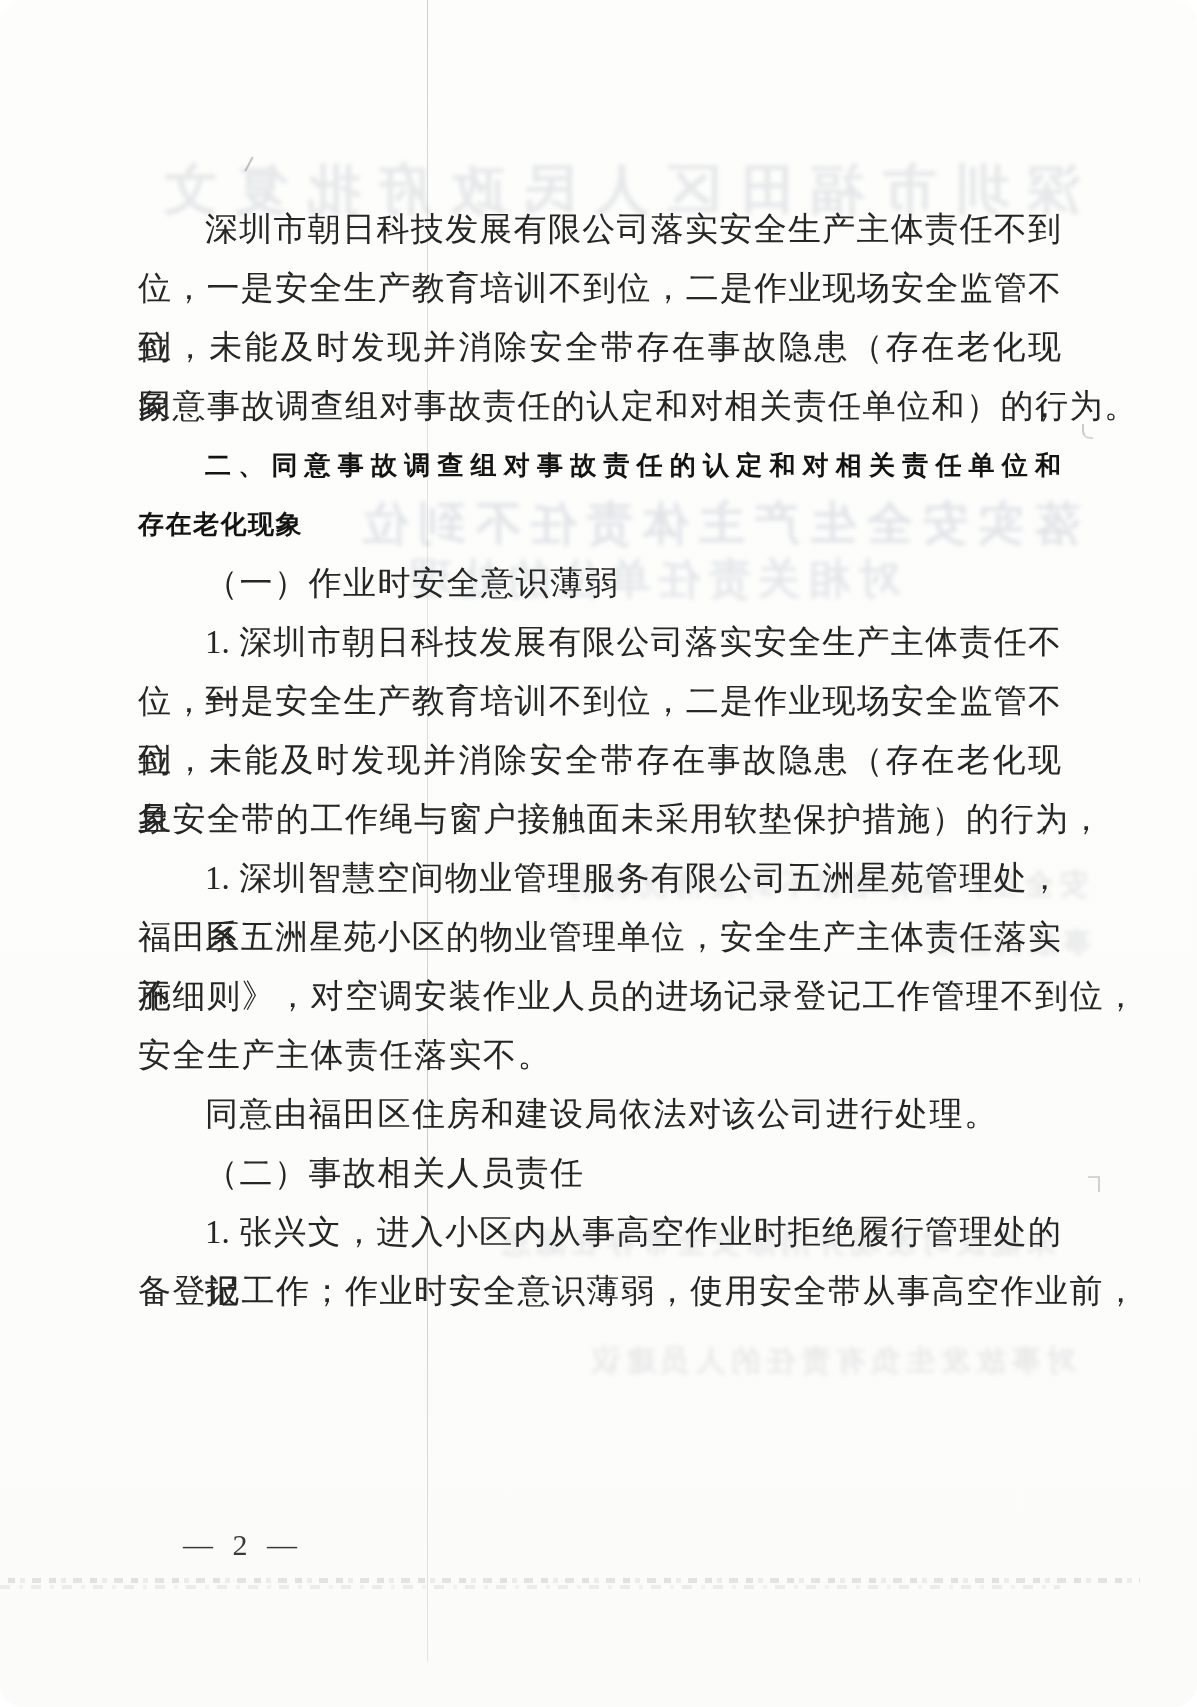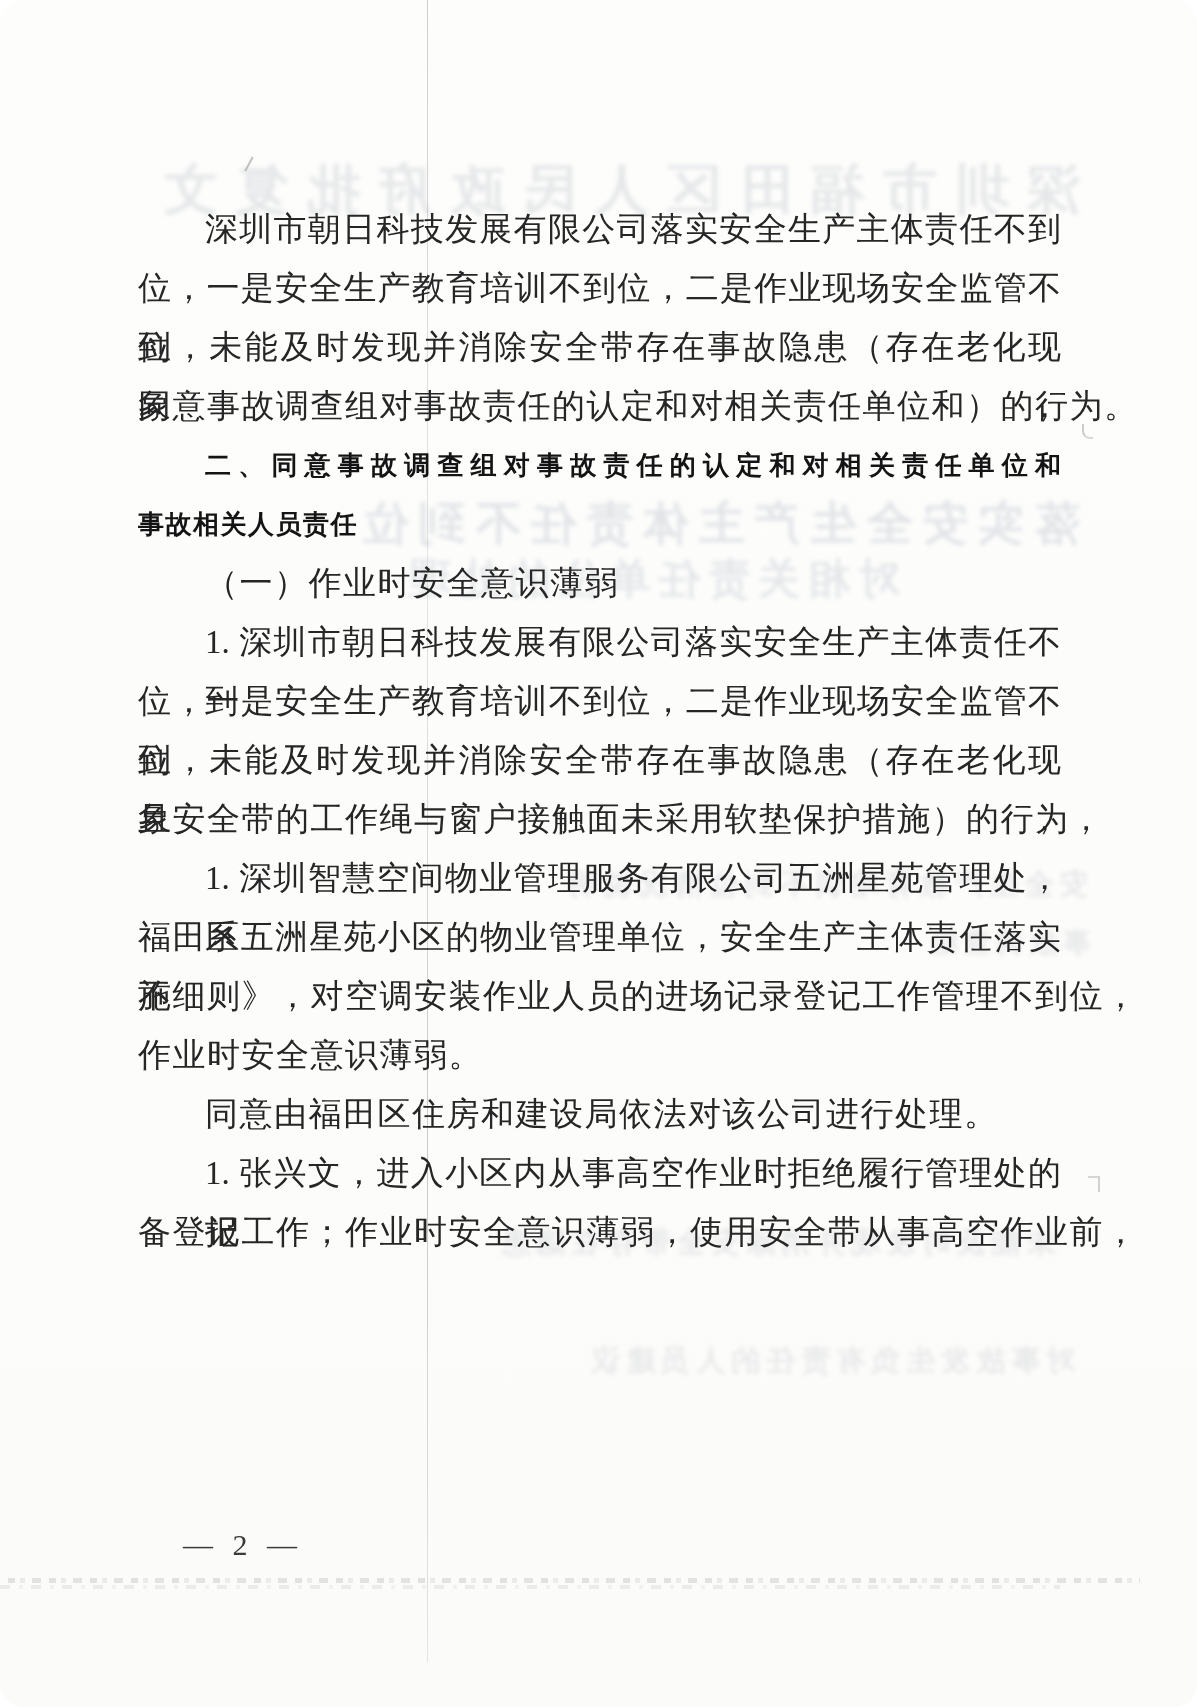--- a/index.html
+++ b/index.html
@@ -103,30 +103,31 @@
   <div class="speck s1"></div>
   <div class="speck s2"></div>
   <div class="speck s3"></div>
 
   <div class="doc">
     <div class="ln indent fill">深圳市朝日科技发展有限公司落实安全生产主体责任不到</div>
     <div class="ln fill">位，一是安全生产教育培训不到位，二是作业现场安全监管不到</div>
     <div class="ln fill">位，未能及时发现并消除安全带存在事故隐患（存在老化现象，</div>
     <div class="ln">同意事故调查组对事故责任的认定和对相关责任单位和）的行为。</div>
     <div class="ln indent fill bold">二、同意事故调查组对事故责任的认定和对相关责任单位和</div>
-    <div class="ln bold">事故相关人员责任</div>
+    <div class="ln bold">存在老化现象</div>
     <div class="ln indent">（一）作业时安全意识薄弱</div>
     <div class="ln indent fill">1. 深圳市朝日科技发展有限公司落实安全生产主体责任不到</div>
     <div class="ln fill">位，一是安全生产教育培训不到位，二是作业现场安全监管不到</div>
     <div class="ln fill">位，未能及时发现并消除安全带存在事故隐患（存在老化现象，</div>
     <div class="ln">且安全带的工作绳与窗户接触面未采用软垫保护措施）的行为，</div>
     <div class="ln indent fill">1. 深圳智慧空间物业管理服务有限公司五洲星苑管理处，系</div>
     <div class="ln fill">福田区五洲星苑小区的物业管理单位，安全生产主体责任落实不</div>
     <div class="ln">施细则》，对空调安装作业人员的进场记录登记工作管理不到位，</div>
-    <div class="ln">作业时安全意识薄弱。</div>
+    <div class="ln">安全生产主体责任落实不。</div>
     <div class="ln indent">同意由福田区住房和建设局依法对该公司进行处理。</div>
+    <div class="ln indent">（二）事故相关人员责任</div>
     <div class="ln indent fill">1. 张兴文，进入小区内从事高空作业时拒绝履行管理处的报</div>
     <div class="ln">备登记工作；作业时安全意识薄弱，使用安全带从事高空作业前，</div>
   </div>
 
   <div class="pageno">— 2 —</div>
 
 </div>
 
 </body></html>

